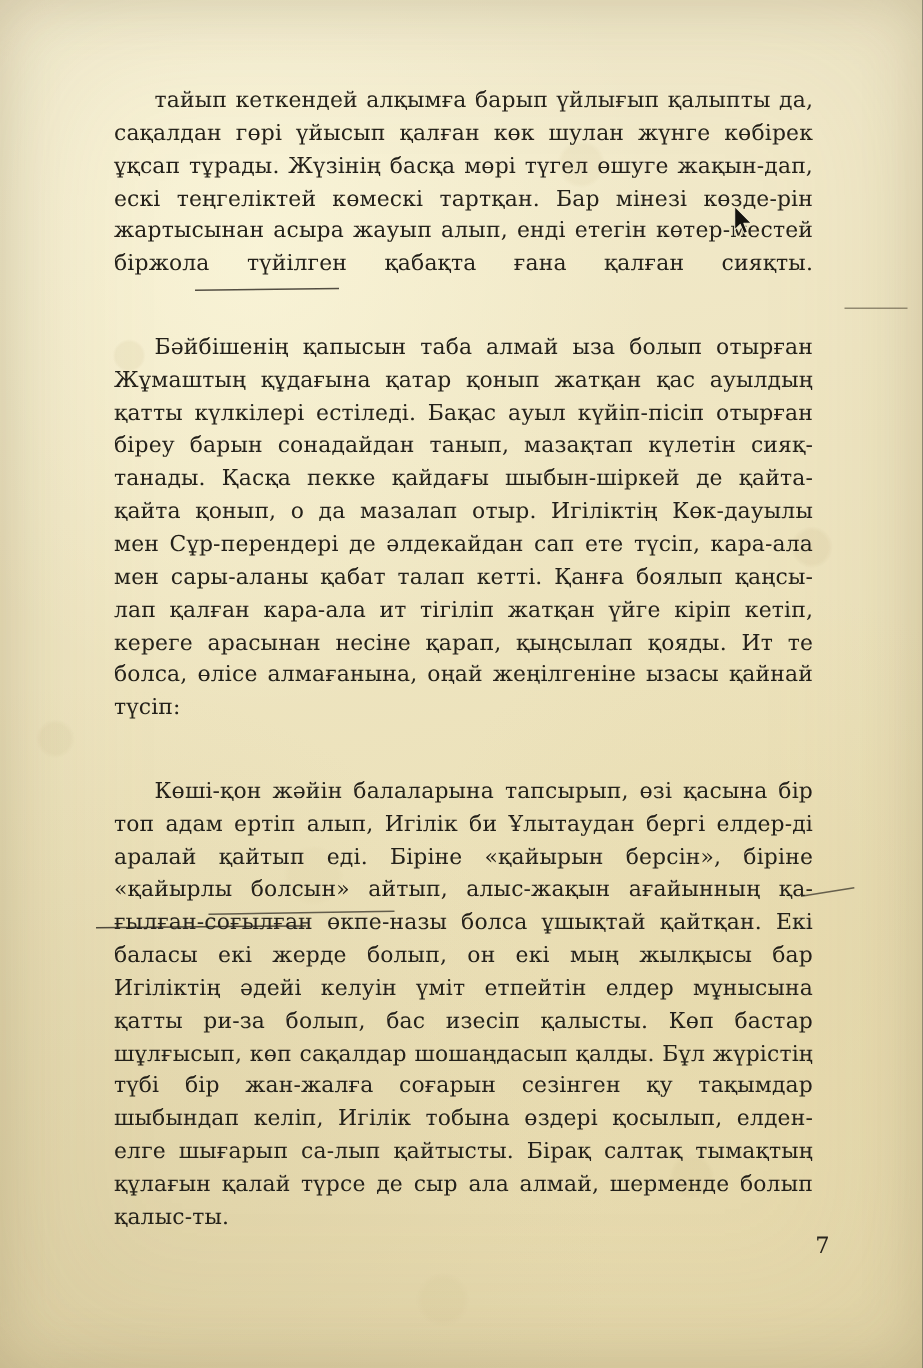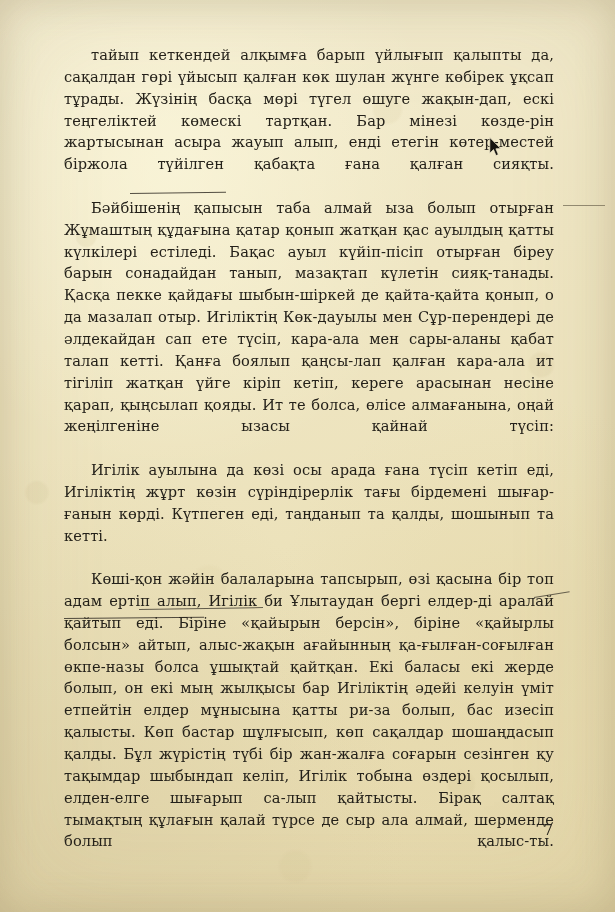--- a/index.html
+++ b/index.html
@@ -56,21 +56,21 @@
     text-align: justify;
     text-justify: inter-word;
     font-size: 14.6px;
     line-height: 21.85px;
     color: #24211a;
     letter-spacing: 0.1px;
     -webkit-font-smoothing: none;
   }
 
   .textblock p {
-    margin: 0;
+    margin: 12px;
     text-indent: 0;
   }
 
   .textblock p.indent {
     text-indent: 27px;
   }
 
   
   .textblock p::after {
     content: "";
@@ -132,21 +132,20 @@
 </head>
 <body>
 
 <div class="page">
 
   <div class="grain"></div>
 
   <div class="textblock">
     <p class="indent">тайып кеткендей алқымға барып үйлығып  қалыпты да, сақалдан гөрі үйысып қалған көк шулан жүнге көбірек ұқсап тұрады. Жүзінің басқа мөрі түгел өшуге жақын-дап, ескі теңгеліктей көмескі тартқан. Бар мінезі көзде-рін жартысынан асыра жауып алып, енді етегін көтер-местей біржола түйілген қабақта ғана қалған сияқты.</p>
     <p class="indent">Бәйбішенің қапысын таба алмай  ыза болып отырған Жұмаштың құдағына қатар қонып жатқан қас ауылдың қатты күлкілері естіледі. Бақас ауыл күйіп-пісіп отырған біреу барын сонадайдан танып, мазақтап күлетін сияқ-танады. Қасқа пекке қайдағы шыбын-шіркей де қайта-қайта қонып, о да мазалап отыр. Игіліктің Көк-дауылы мен Сұр-перендері де әлдекайдан сап ете түсіп, кара-ала мен сары-аланы қабат талап кетті. Қанға боялып қаңсы-лап қалған кара-ала ит тігіліп жатқан үйге кіріп кетіп, кереге арасынан несіне қарап, қыңсылап қояды. Ит те болса, өлісе алмағанына, оңай жеңілгеніне ызасы қайнай түсіп:</p>
-    <p class="indent">Игілік ауылына да көзі осы арада ғана түсіп кетіп еді, Игіліктің жұрт көзін сүріндірерлік тағы бірдемені шығар-ғанын көрді. Күтпеген еді, таңданып та қалды, шошынып та кетті.</p>
     <p class="indent">Көші-қон жәйін балаларына тапсырып, өзі қасына бір топ адам ертіп алып, Игілік би Ұлытаудан бергі елдер-ді аралай қайтып еді. Біріне «қайырын берсін», біріне «қайырлы болсын» айтып, алыс-жақын ағайынның қа-ғылған-соғылған өкпе-назы болса ұшықтай қайтқан. Екі баласы екі жерде болып, он екі мың жылқысы бар Игіліктің әдейі келуін үміт етпейтін елдер мұнысына қатты ри-за болып, бас изесіп қалысты. Көп бастар шұлғысып, көп сақалдар шошаңдасып қалды. Бұл жүрістің түбі бір жан-жалға соғарын сезінген қу тақымдар шыбындап келіп, Игілік тобына өздері қосылып, елден-елге шығарып са-лып қайтысты. Бірақ салтақ тымақтың құлағын қалай түрсе де сыр ала алмай, шерменде болып қалыс-ты.</p>
 
   </div>
 
   <div class="ann-underline" style="left:130px; top:193px; width:96px; transform: rotate(-0.7deg);"></div>
 
   <div class="ann-underline" style="left:64px; top:618px; width:140px; transform: rotate(-0.5deg);"></div>
 
   <div class="ann-strike" style="left:139px; top:609px; width:124px; transform: rotate(-0.9deg);"></div>
 

